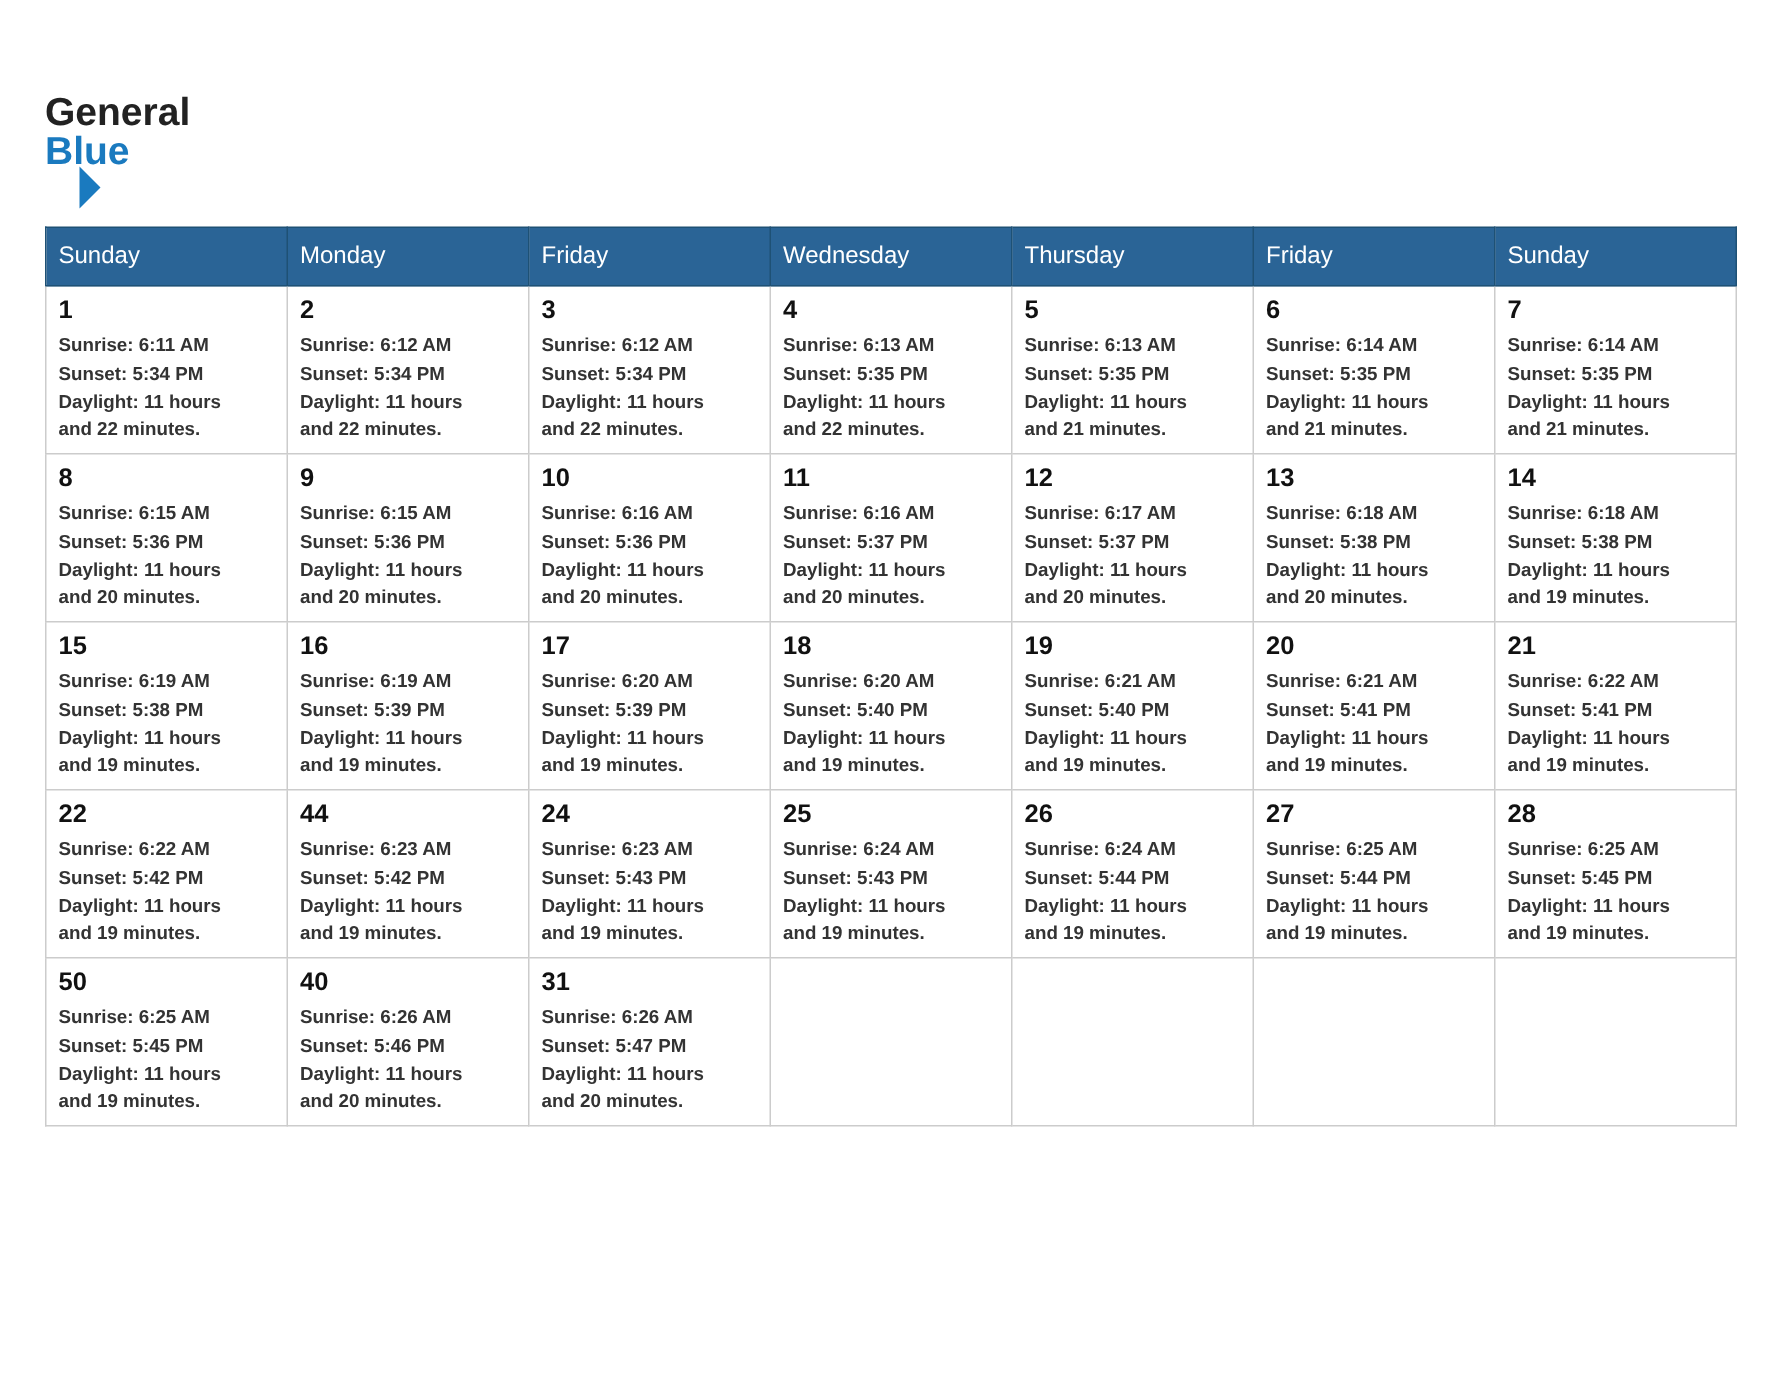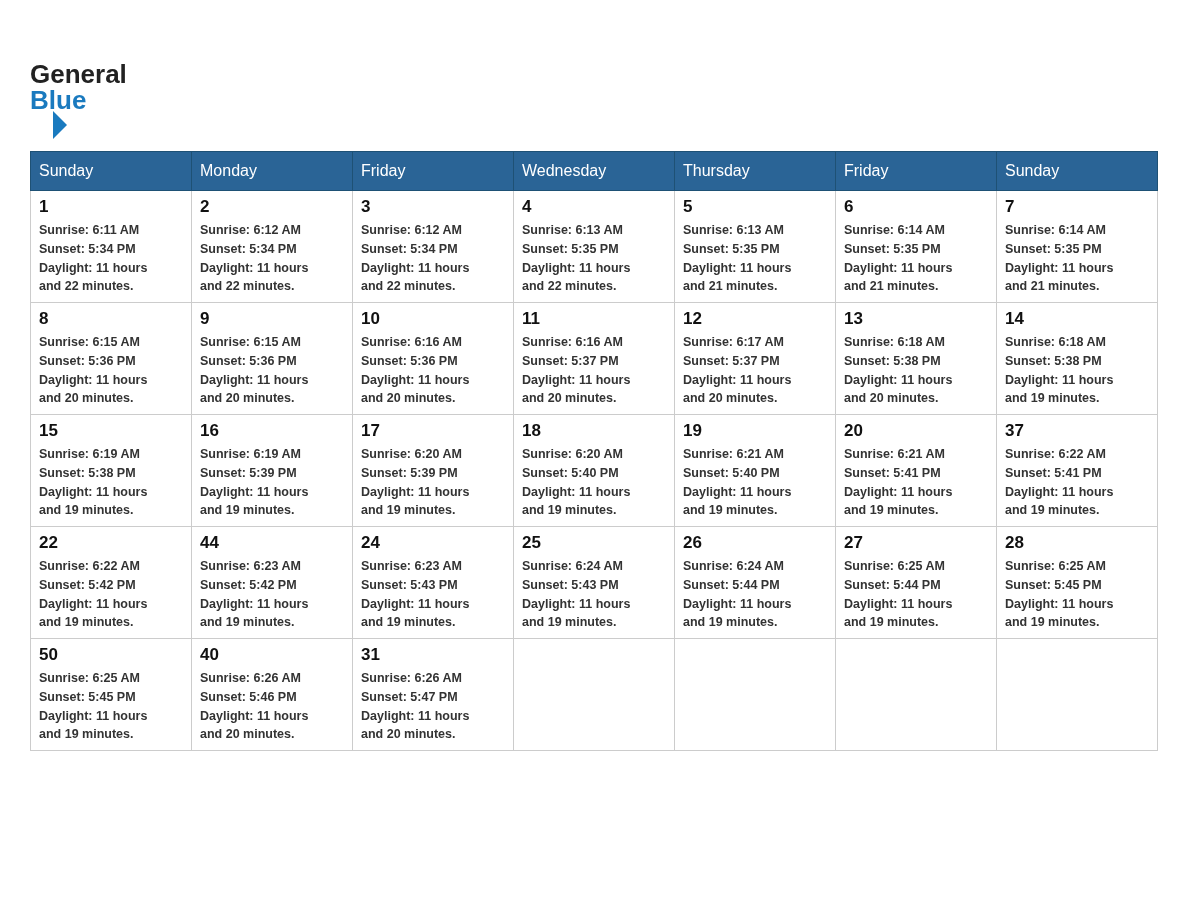--- a/index.html
+++ b/index.html
@@ -325,21 +325,21 @@
         <td>
         <div class="day-number">20</div>
         <div class="day-info">
           Sunrise: 6:21 AM<br>
           Sunset: 5:41 PM<br>
           Daylight: 11 hours<br>
           and 19 minutes.
         </div>
       </td>
         <td>
-        <div class="day-number">37</div>
+        <div class="day-number">21</div>
         <div class="day-info">
           Sunrise: 6:22 AM<br>
           Sunset: 5:41 PM<br>
           Daylight: 11 hours<br>
           and 19 minutes.
         </div>
       </td>
       </tr>
       <tr>
         <td>

